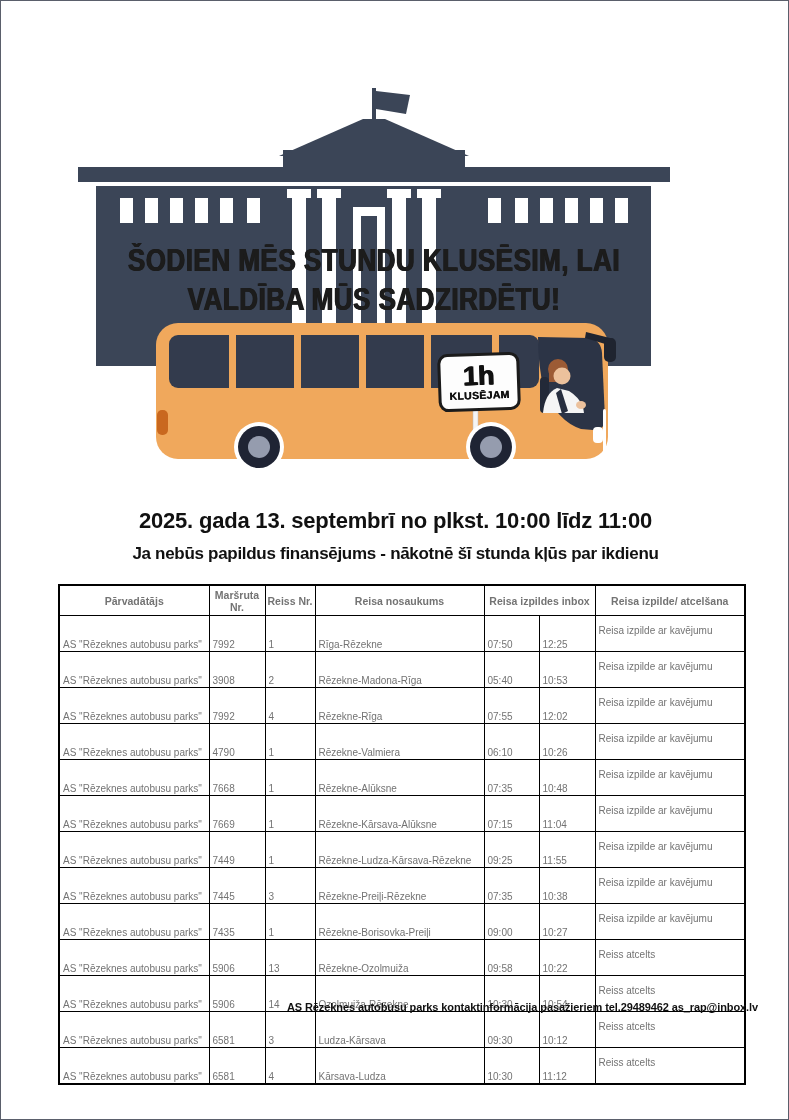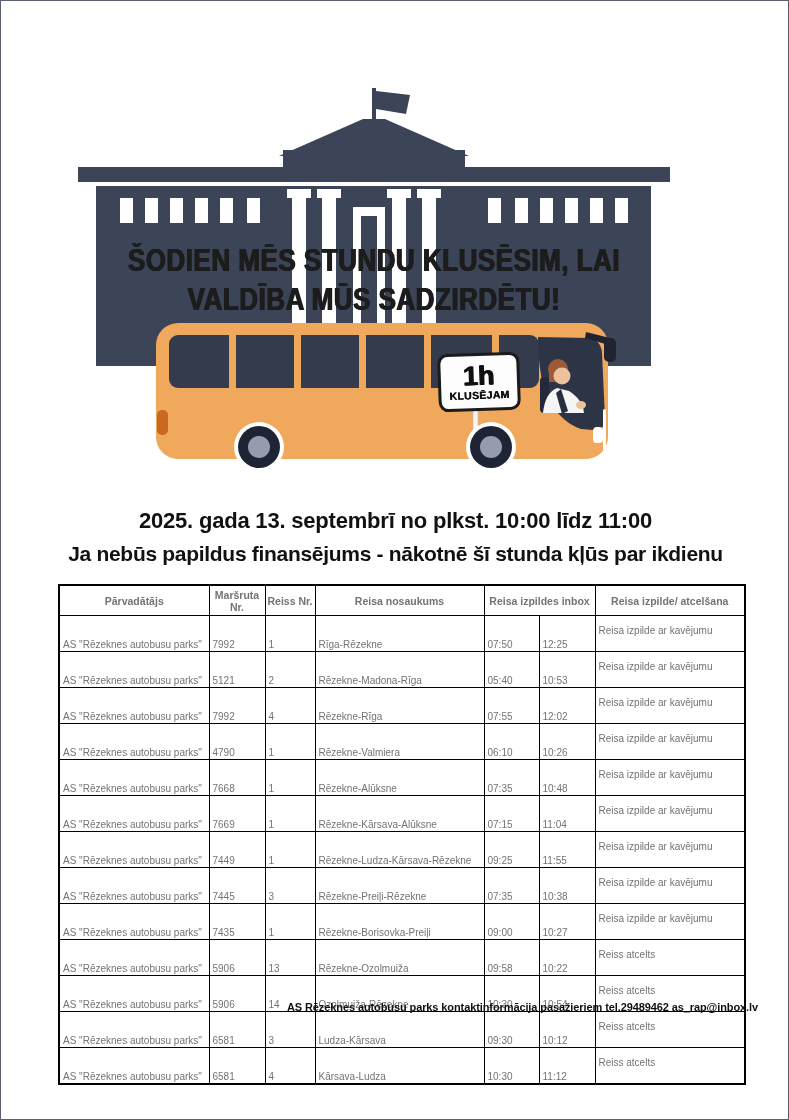--- a/index.html
+++ b/index.html
@@ -37,21 +37,21 @@
   .sign-word{
     font-size:10.5px;font-weight:bold;color:#111;letter-spacing:0.3px;
     line-height:12px;
     text-shadow:0.4px 0 0 #111;
   }
   .date-block{
     position:absolute;left:0;top:503px;width:789px;text-align:center;
     color:#111;font-weight:bold;
   }
   .date-line{font-size:22px;line-height:33px;letter-spacing:-0.2px;}
-  .warn-line{font-size:21px;line-height:33px;letter-spacing:-0.3px;}
+  .warn-line{font-size:17px;line-height:33px;letter-spacing:-0.3px;}
   table.schedule{
     position:absolute;left:57px;top:583px;width:686px;
     border-collapse:collapse;table-layout:fixed;
     background:#fff;color:#737373;
     border:2px solid #000;
   }
   table.schedule th{
     border:1px solid #000;
     font-size:10.5px;font-weight:bold;text-align:center;vertical-align:middle;
     padding:1px 2px;height:27px;line-height:12px;
@@ -211,21 +211,21 @@
           <td>AS "Rēzeknes autobusu parks"</td>
           <td>7992</td>
           <td>1</td>
           <td>Rīga-Rēzekne</td>
           <td>07:50</td>
           <td>12:25</td>
           <td>Reisa izpilde ar kavējumu</td>
         </tr>
         <tr>
           <td>AS "Rēzeknes autobusu parks"</td>
-          <td>5121</td>
+          <td>3908</td>
           <td>2</td>
           <td>Rēzekne-Madona-Rīga</td>
           <td>05:40</td>
           <td>10:53</td>
           <td>Reisa izpilde ar kavējumu</td>
         </tr>
         <tr>
           <td>AS "Rēzeknes autobusu parks"</td>
           <td>7992</td>
           <td>4</td>

